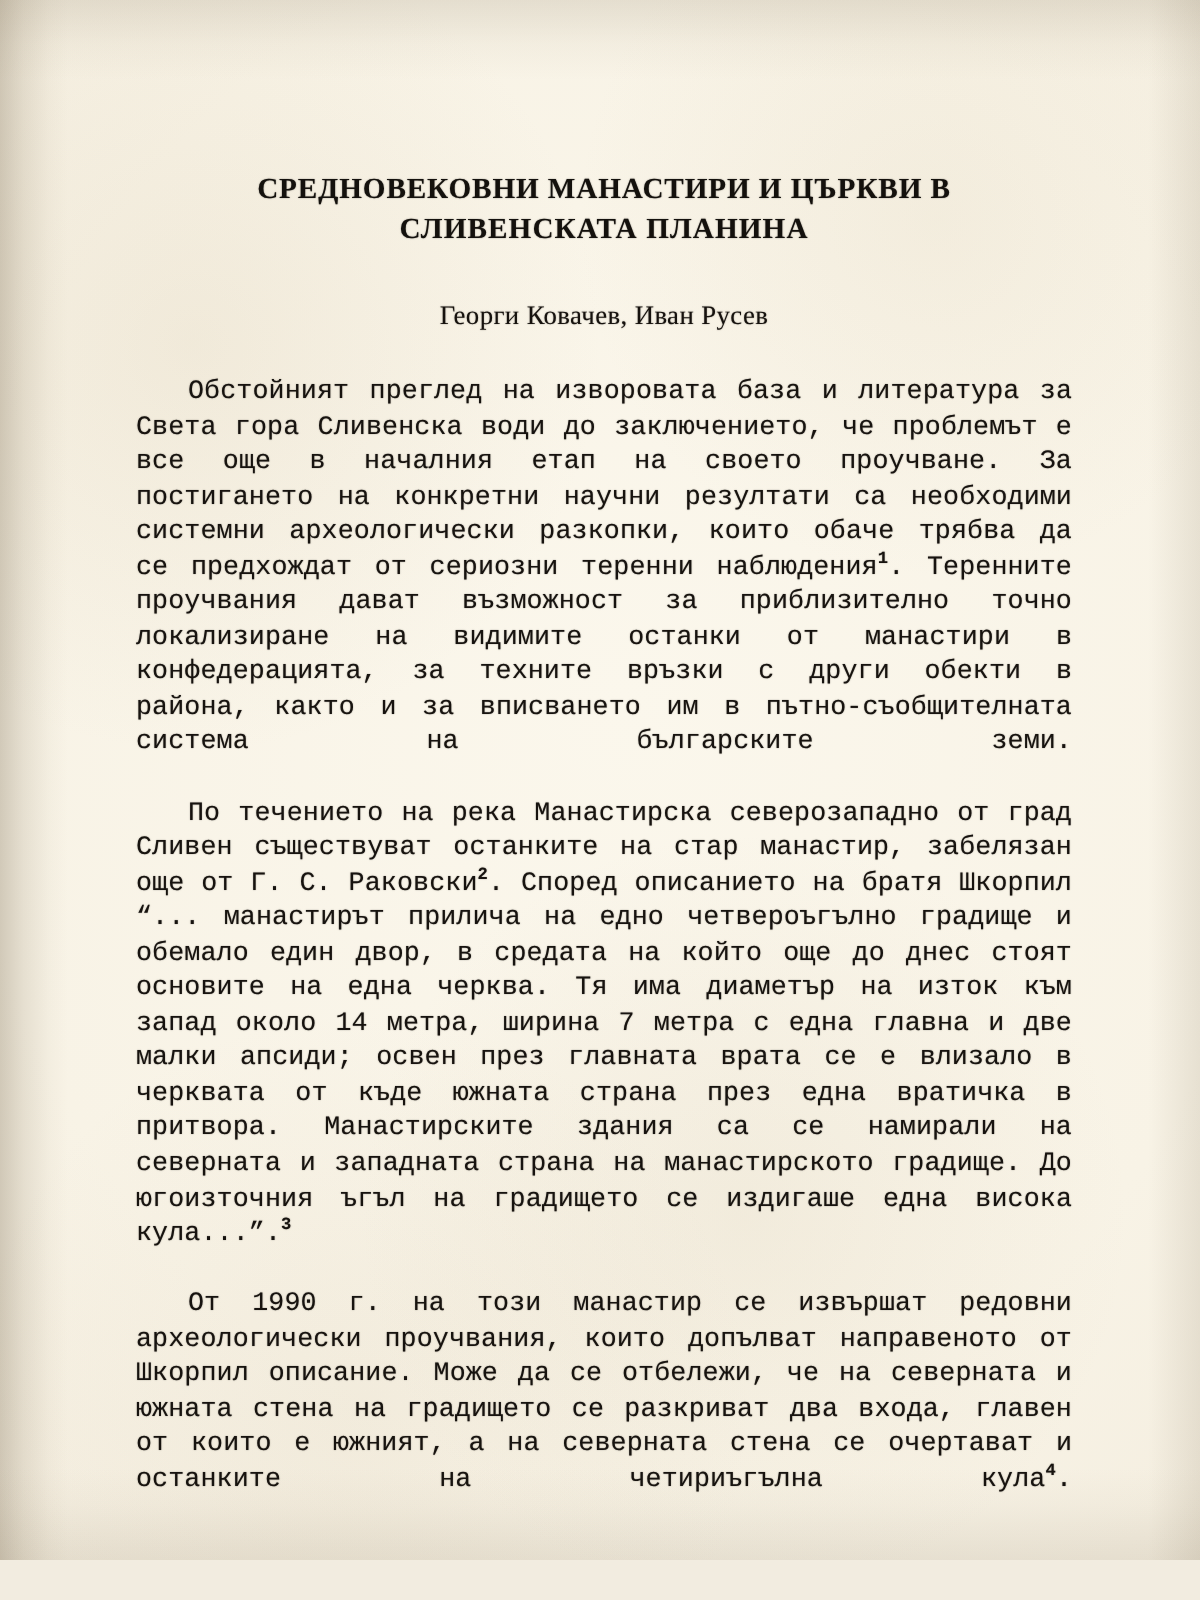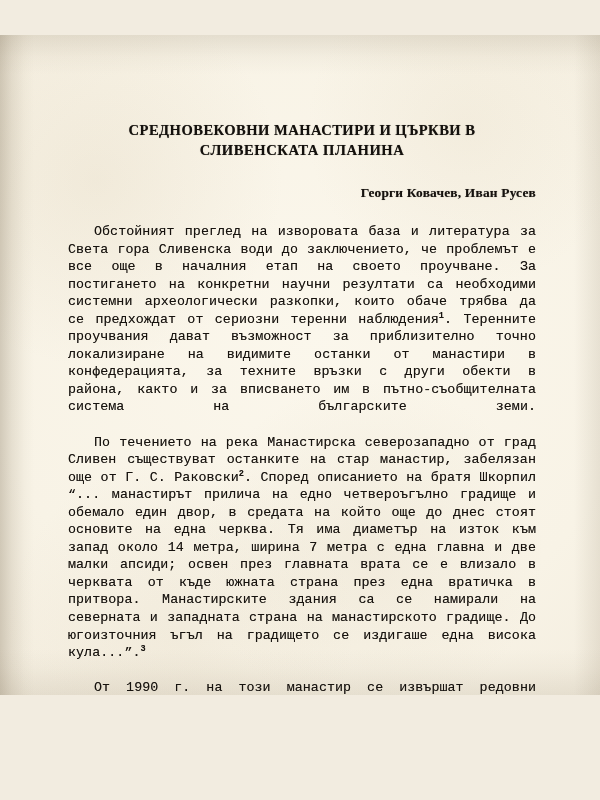--- a/index.html
+++ b/index.html
@@ -12,30 +12,29 @@
     height: 800px;
     overflow: hidden;
     background: #f2ece0;
     font-family: "Liberation Serif", "DejaVu Serif", serif;
   }
 
   
   .page {
     position: relative;
     width: 600px;
-    height: 660px;
+    height: 780px;
     background:
       radial-gradient(ellipse 130% 115% at 52% 45%,
         #fbf7ec 0%,
         #f8f3e6 42%,
         #f2ebdc 72%,
         #e9e1d0 90%,
         #ddd4c2 100%);
     overflow: hidden;
-    margin-top: 35px;
   }
 
   
   .scan-shadow-left {
     position: absolute;
     left: 0; top: 0;
     width: 34px; height: 800px;
     background: linear-gradient(to right,
       rgba(120,105,80,0.30) 0%,
       rgba(135,120,94,0.16) 35%,
@@ -106,22 +105,22 @@
     display: block;
     white-space: nowrap;
   }
   .doc-title .title-line-2 {
     letter-spacing: 0.55px;
   }
 
   .doc-authors {
     margin: 0;
     padding-top: 24px;
-    text-align: right;
-    font-weight: bold;
+    text-align: center;
+    font-weight: normal;
     font-size: 13.4px;
     line-height: 17px;
     letter-spacing: 0.2px;
     color: #16120e;
     text-shadow: 0 0 0.7px rgba(20,16,12,0.5);
   }
 
   .body-block {
     padding-top: 22px;
   }

